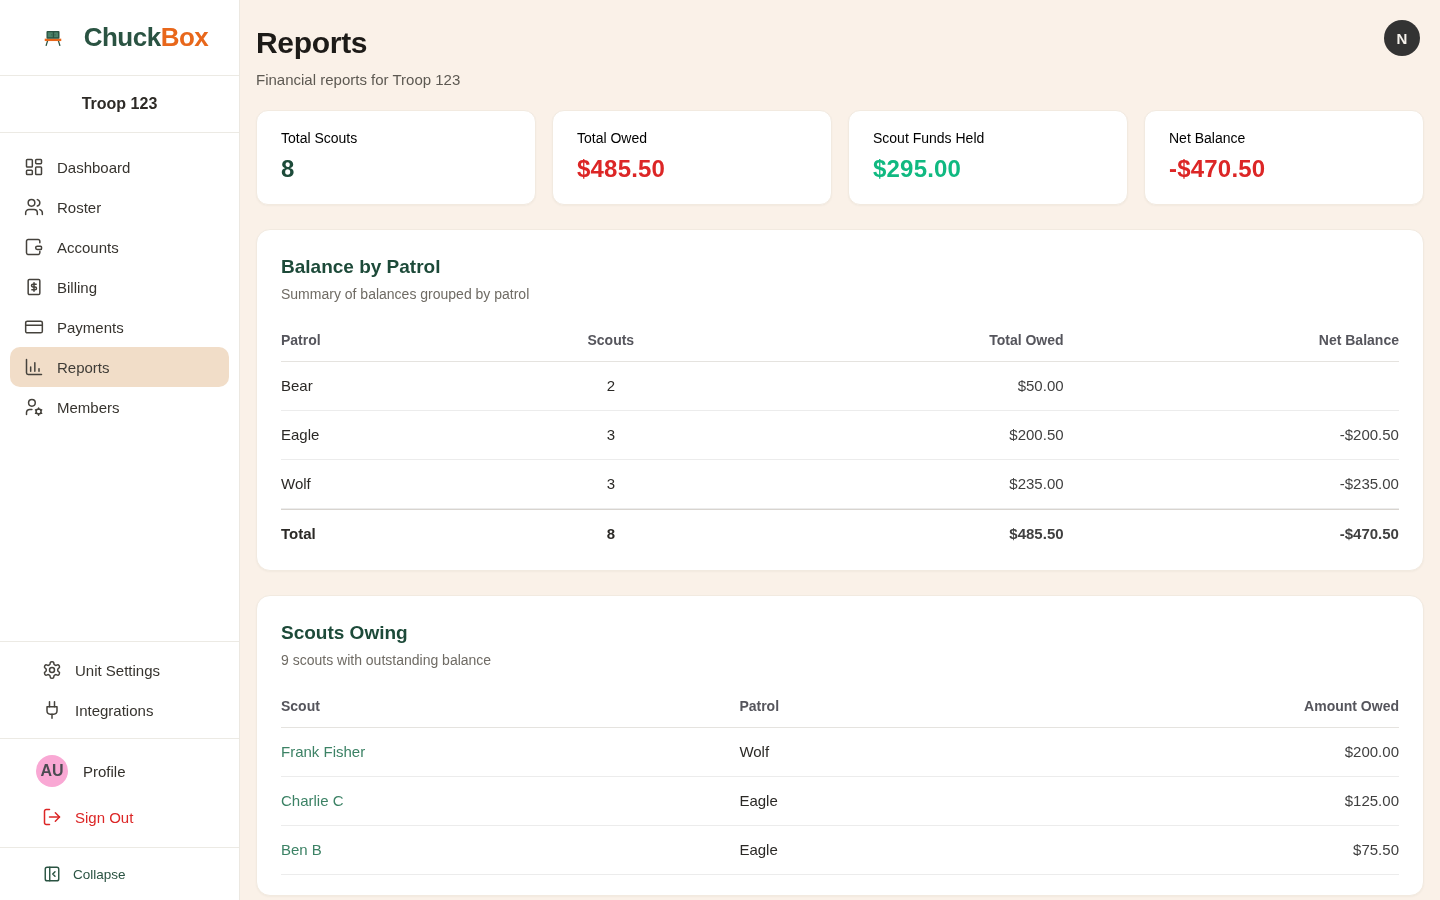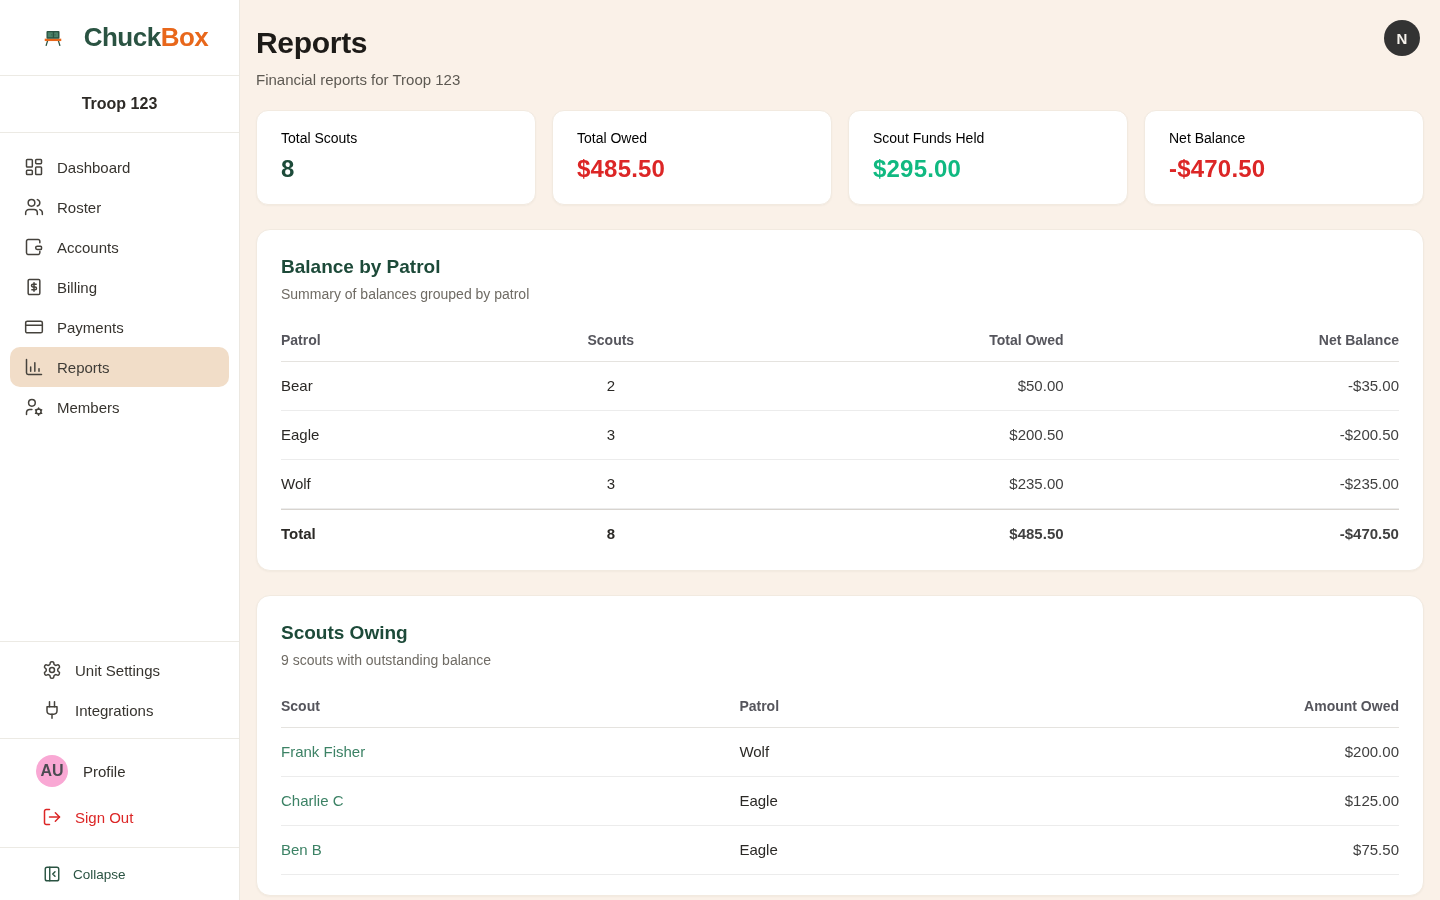--- a/index.html
+++ b/index.html
@@ -285,21 +285,20 @@
         <div class="thead balance-grid">
           <span>Patrol</span>
           <span class="ta-c">Scouts</span>
           <span class="ta-r">Total Owed</span>
           <span class="ta-r">Net Balance</span>
         </div>
         <div class="trow balance-grid">
           <span>Bear</span>
           <span class="ta-c">2</span>
           <span class="ta-r money">$50.00</span>
-          <span class="ta-r money">-$35.00</span>
         </div>
         <div class="trow balance-grid">
           <span>Eagle</span>
           <span class="ta-c">3</span>
           <span class="ta-r money">$200.50</span>
           <span class="ta-r money">-$200.50</span>
         </div>
         <div class="trow balance-grid">
           <span>Wolf</span>
           <span class="ta-c">3</span>

